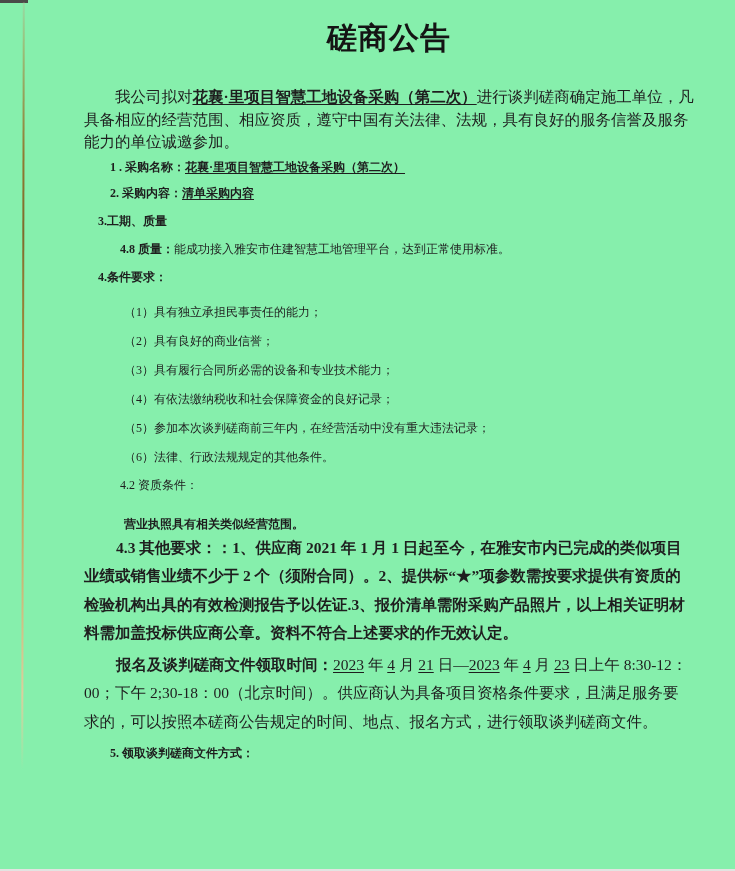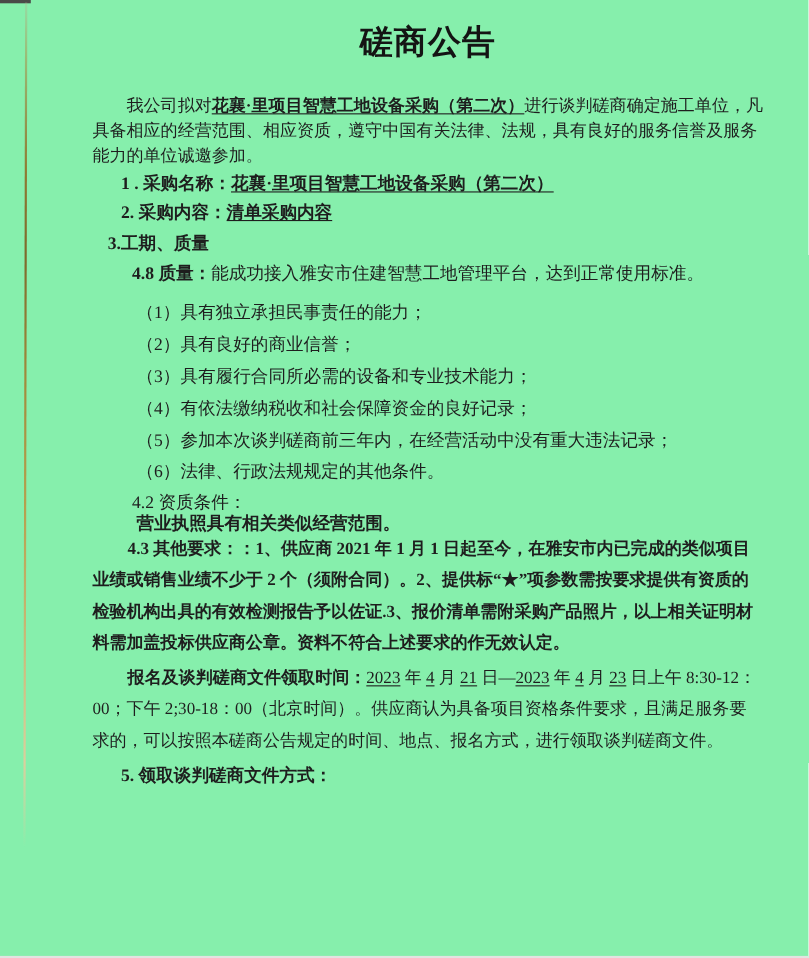--- a/index.html
+++ b/index.html
@@ -38,22 +38,22 @@
   }
   .title{
     margin:4px 0 0 0;
     font-size:30px;font-weight:700;text-align:center;color:#141414;
     letter-spacing:1px;
   }
   .intro{
     margin:27px 0 0 0;
     font-size:15.5px;line-height:22.5px;text-indent:2em;
   }
-  .sec{font-size:16px;line-height:19px;}
-  .b{font-weight:700;}
+  .sec{font-size:12px;line-height:19px;}
+  .b{font-weight:700;margin-top:20px;}
   .u{text-decoration:underline;text-underline-offset:2px;}
   .mt1{margin-top:4px;}   
   .mt2{margin-top:7px;}   
   .mt3{margin-top:9px;}   
   .mt4{margin-top:10px;}  
   .mt5{margin-top:9px;}   
   .mt6{margin-top:13px;}  
   .mt7{margin-top:16px;}  
   .mt8{margin-top:10px;}  
   .in1{padding-left:26px;}  
@@ -87,20 +87,21 @@
 
     <div class="sec in1 mt1"><span class="b">1 .</span> <span class="b">采购名称：</span><span class="b u">花襄·里项目智慧工地设备采购（第二次）</span></div>
 
     <div class="sec in1 mt2"><span class="b">2.</span> <span class="b">采购内容：</span><span class="b u">清单采购内容</span></div>
 
     <div class="sec in2 mt3"><span class="b">3.</span><span class="b">工期、质量</span></div>
 
 
     <div class="sec in3 mt5"><span class="b">4.8</span> <span class="b">质量：</span><span>能成功接入雅安市住建智慧工地管理平台，达到正常使用标准。</span></div>
 
+    <div class="sec in2 mt5"><span class="b">4.</span><span class="b">条件要求：</span></div>
 
 
     <div class="sec in4 mt7">（1）具有独立承担民事责任的能力；</div>
     <div class="sec in4 mt8">（2）具有良好的商业信誉；</div>
     <div class="sec in4 mt8">（3）具有履行合同所必需的设备和专业技术能力；</div>
     <div class="sec in4 mt8">（4）有依法缴纳税收和社会保障资金的良好记录；</div>
     <div class="sec in4 mt8">（5）参加本次谈判磋商前三年内，在经营活动中没有重大违法记录；</div>
     <div class="sec in4 mt8">（6）法律、行政法规规定的其他条件。</div>
 
     <div class="sec in3 mt5"><span>4.2</span> <span>资质条件：</span></div>

